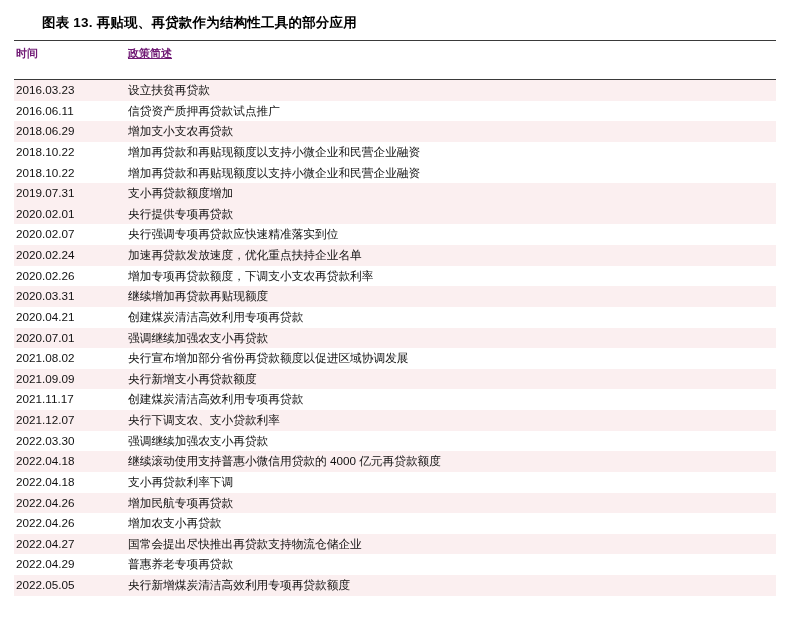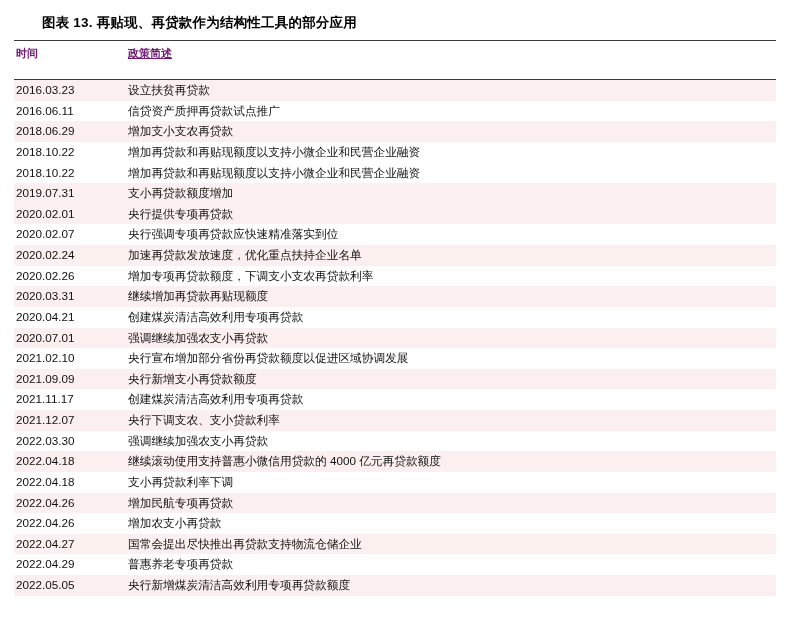--- a/index.html
+++ b/index.html
@@ -142,21 +142,21 @@
         </tr>
         <tr class="even">
           <td class="cell-time">2020.04.21</td>
           <td class="cell-desc">创建煤炭清洁高效利用专项再贷款</td>
         </tr>
         <tr class="odd">
           <td class="cell-time">2020.07.01</td>
           <td class="cell-desc">强调继续加强农支小再贷款</td>
         </tr>
         <tr class="even">
-          <td class="cell-time">2021.02.10</td>
+          <td class="cell-time">2021.08.02</td>
           <td class="cell-desc">央行宣布增加部分省份再贷款额度以促进区域协调发展</td>
         </tr>
         <tr class="odd">
           <td class="cell-time">2021.09.09</td>
           <td class="cell-desc">央行新增支小再贷款额度</td>
         </tr>
         <tr class="even">
           <td class="cell-time">2021.11.17</td>
           <td class="cell-desc">创建煤炭清洁高效利用专项再贷款</td>
         </tr>

